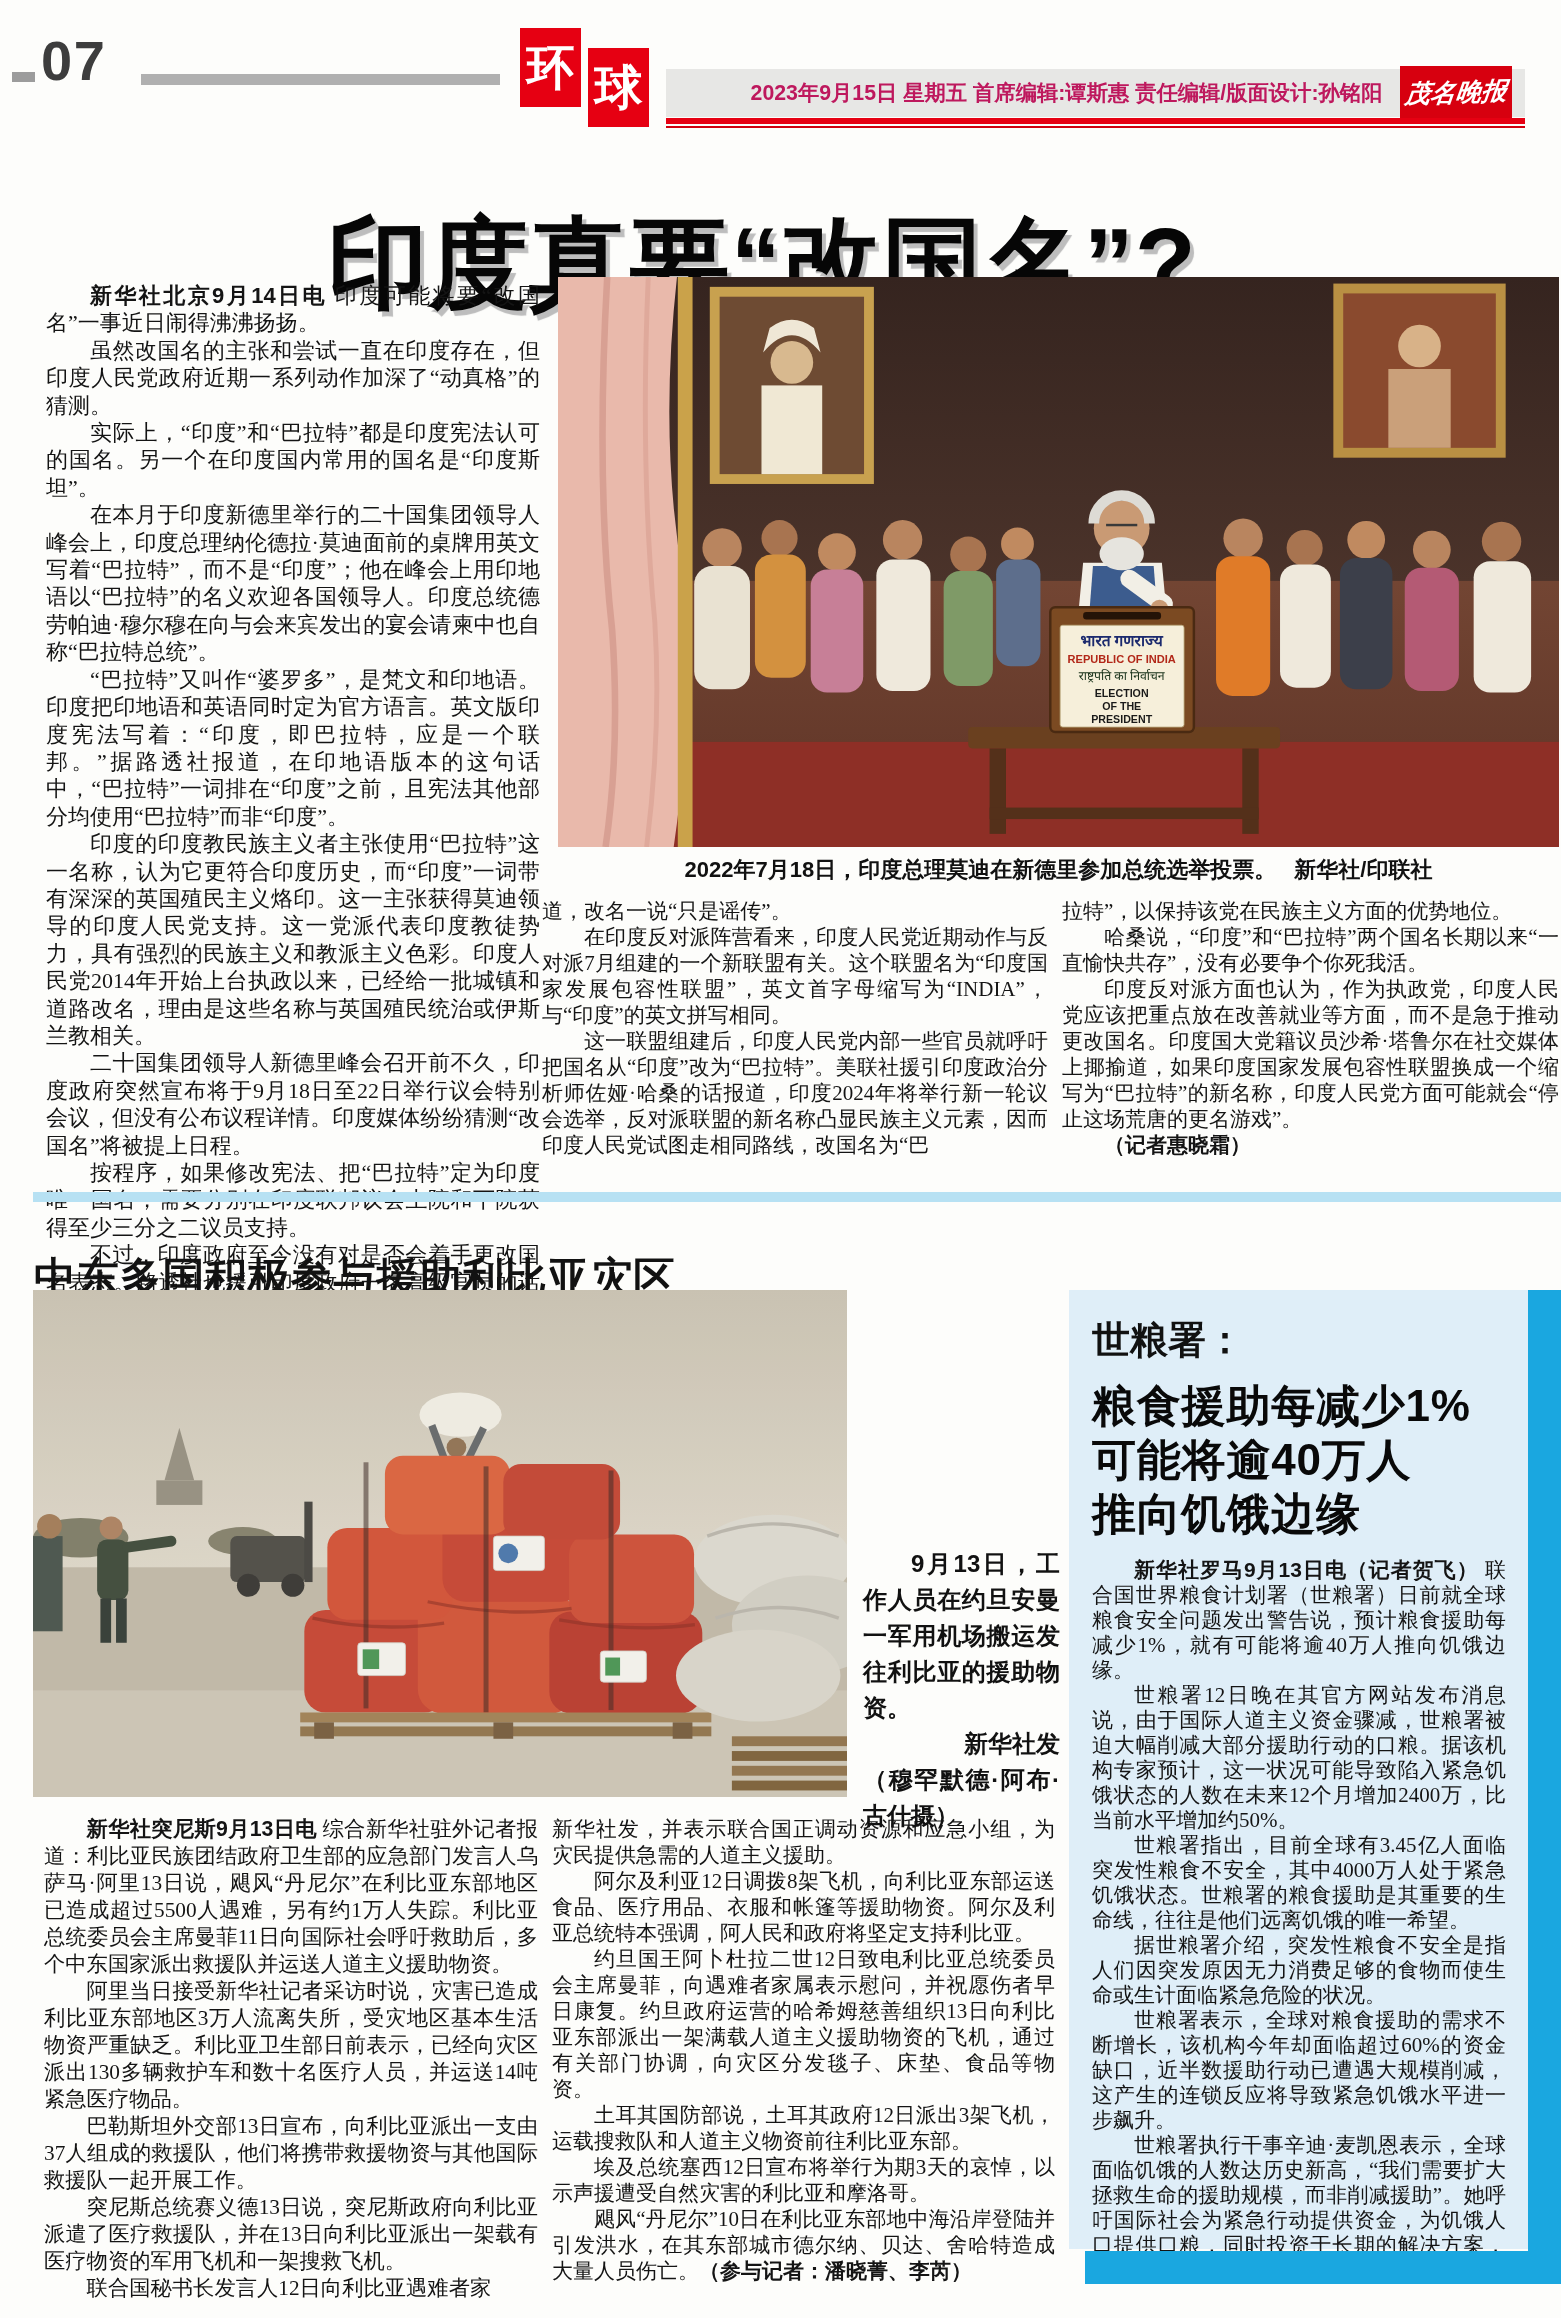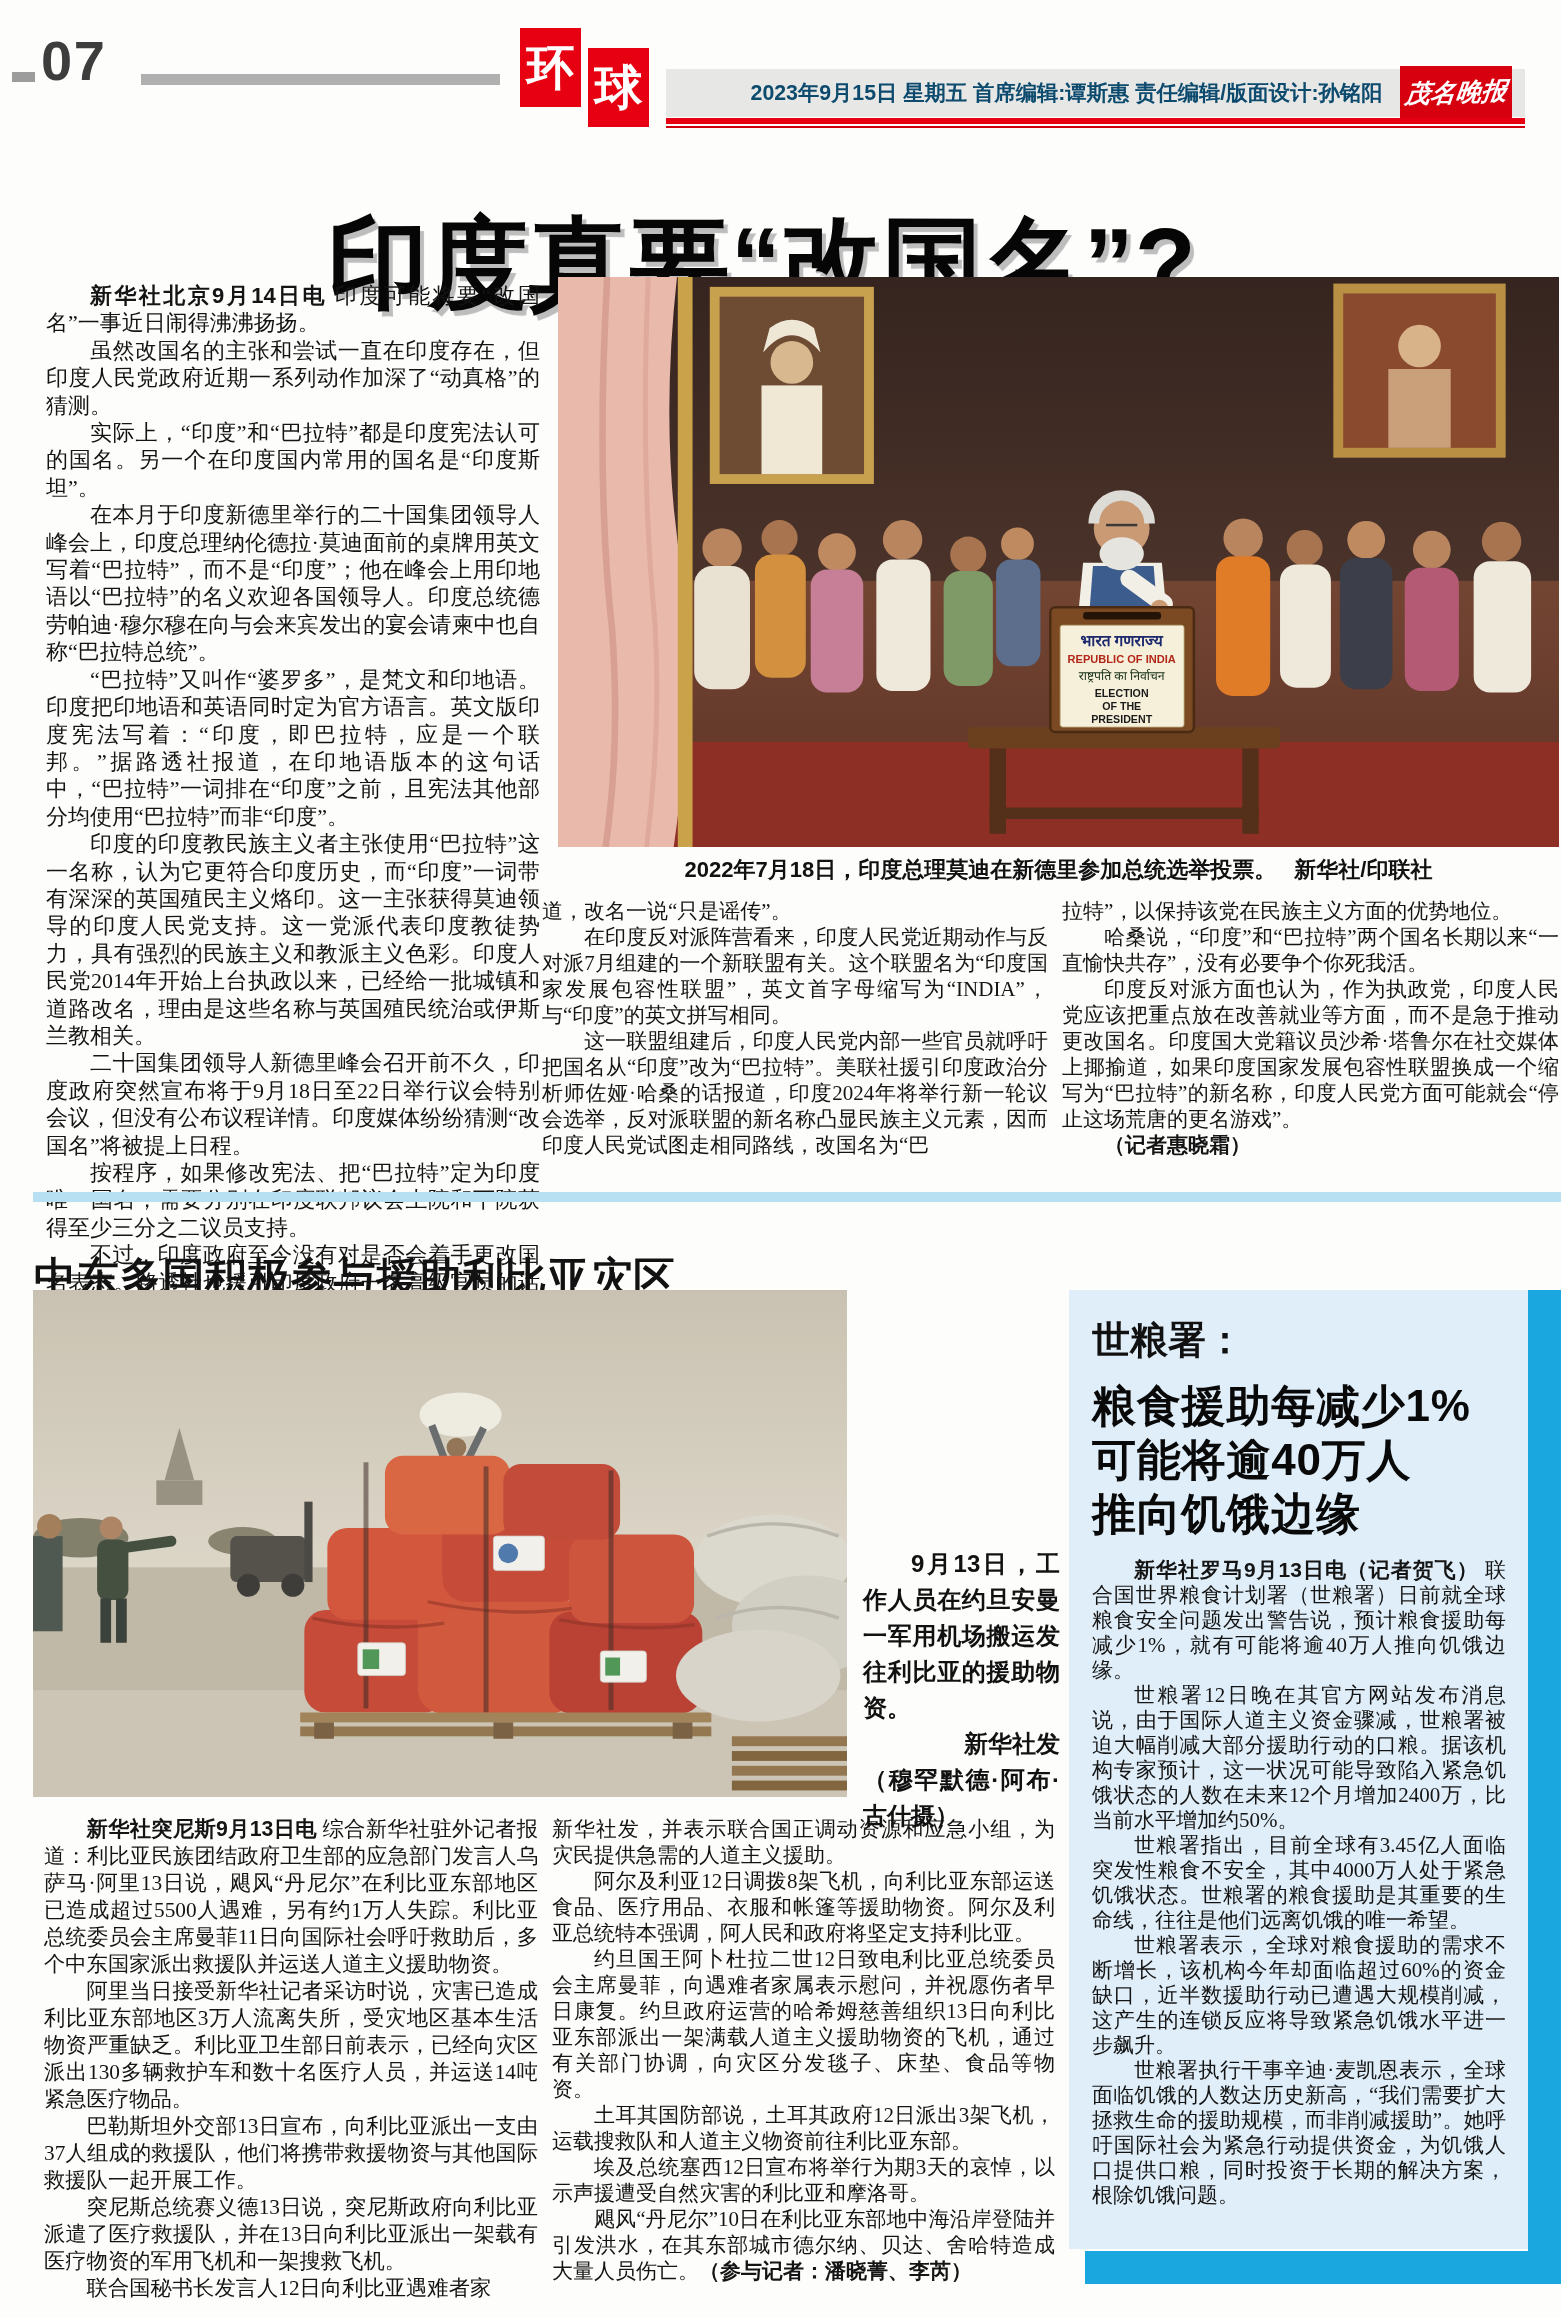--- a/index.html
+++ b/index.html
@@ -16,21 +16,21 @@
   .pg-num{left:41px;top:28px;font-family:"Liberation Sans",sans-serif;
     font-size:56px;font-weight:700;color:#3d3d3d;letter-spacing:1.6px;}
   .pg-bar{left:141px;top:74px;width:359px;height:10.7px;background:#b0b0b0;}
   .sec-box{width:61px;height:79px;background:#e60012;color:#fff;
     text-align:center;line-height:79px;font-size:48px;font-weight:700;
     font-family:"Liberation Serif",serif;}
   .sec-huan{left:520px;top:28px;}
   .sec-qiu{left:588px;top:48px;}
   .date-strip{left:666px;top:69px;width:859px;height:48px;background:#e7e7e5;}
   .date-text{display:block;text-align:center;line-height:48px;padding-right:58px;
-    font-family:"Liberation Sans",sans-serif;font-weight:600;font-size:21.3px;color:#0c4a6e;}
+    font-family:"Liberation Sans",sans-serif;font-weight:600;font-size:21.3px;color:#be185d;}
   .masthead{left:1400px;top:66px;width:112px;height:53px;background:#d7000f;
     color:#fff;text-align:center;}
   .masthead span{display:inline-block;transform:skewX(-8deg) rotate(-2deg);
     font-family:"Liberation Serif",serif;font-style:italic;font-weight:700;
     font-size:25.4px;line-height:53px;}
   .redline1{left:666px;top:118px;width:859px;height:5.7px;background:#e60012;}
   .redline2{left:666px;top:126px;width:859px;height:1.6px;background:#cf000e;}
 
   
   .main-headline{left:0;top:131px;width:1524px;text-align:center;
@@ -331,19 +331,20 @@
   <div class="sb-kicker">世粮署：</div>
   <div class="sb-headline">
     <div>粮食援助每减少1%</div>
     <div>可能将逾40万人</div>
     <div>推向饥饿边缘</div>
   </div>
   <div class="sb-body story">
       <p><b>新华社罗马9月13日电（记者贺飞）</b>  联合国世界粮食计划署（世粮署）日前就全球粮食安全问题发出警告说，预计粮食援助每减少1%，就有可能将逾40万人推向饥饿边缘。</p>
       <p>世粮署12日晚在其官方网站发布消息说，由于国际人道主义资金骤减，世粮署被迫大幅削减大部分援助行动的口粮。据该机构专家预计，这一状况可能导致陷入紧急饥饿状态的人数在未来12个月增加2400万，比当前水平增加约50%。</p>
       <p>世粮署指出，目前全球有3.45亿人面临突发性粮食不安全，其中4000万人处于紧急饥饿状态。世粮署的粮食援助是其重要的生命线，往往是他们远离饥饿的唯一希望。</p>
+      <p>据世粮署介绍，突发性粮食不安全是指人们因突发原因无力消费足够的食物而使生命或生计面临紧急危险的状况。</p>
       <p>世粮署表示，全球对粮食援助的需求不断增长，该机构今年却面临超过60%的资金缺口，近半数援助行动已遭遇大规模削减，这产生的连锁反应将导致紧急饥饿水平进一步飙升。</p>
       <p>世粮署执行干事辛迪·麦凯恩表示，全球面临饥饿的人数达历史新高，“我们需要扩大拯救生命的援助规模，而非削减援助”。她呼吁国际社会为紧急行动提供资金，为饥饿人口提供口粮，同时投资于长期的解决方案，根除饥饿问题。</p>
     </div>
 </div>
 <div class="abs cyan-v"></div>
 <div class="abs cyan-h"></div>
 
 
 </body></html>

